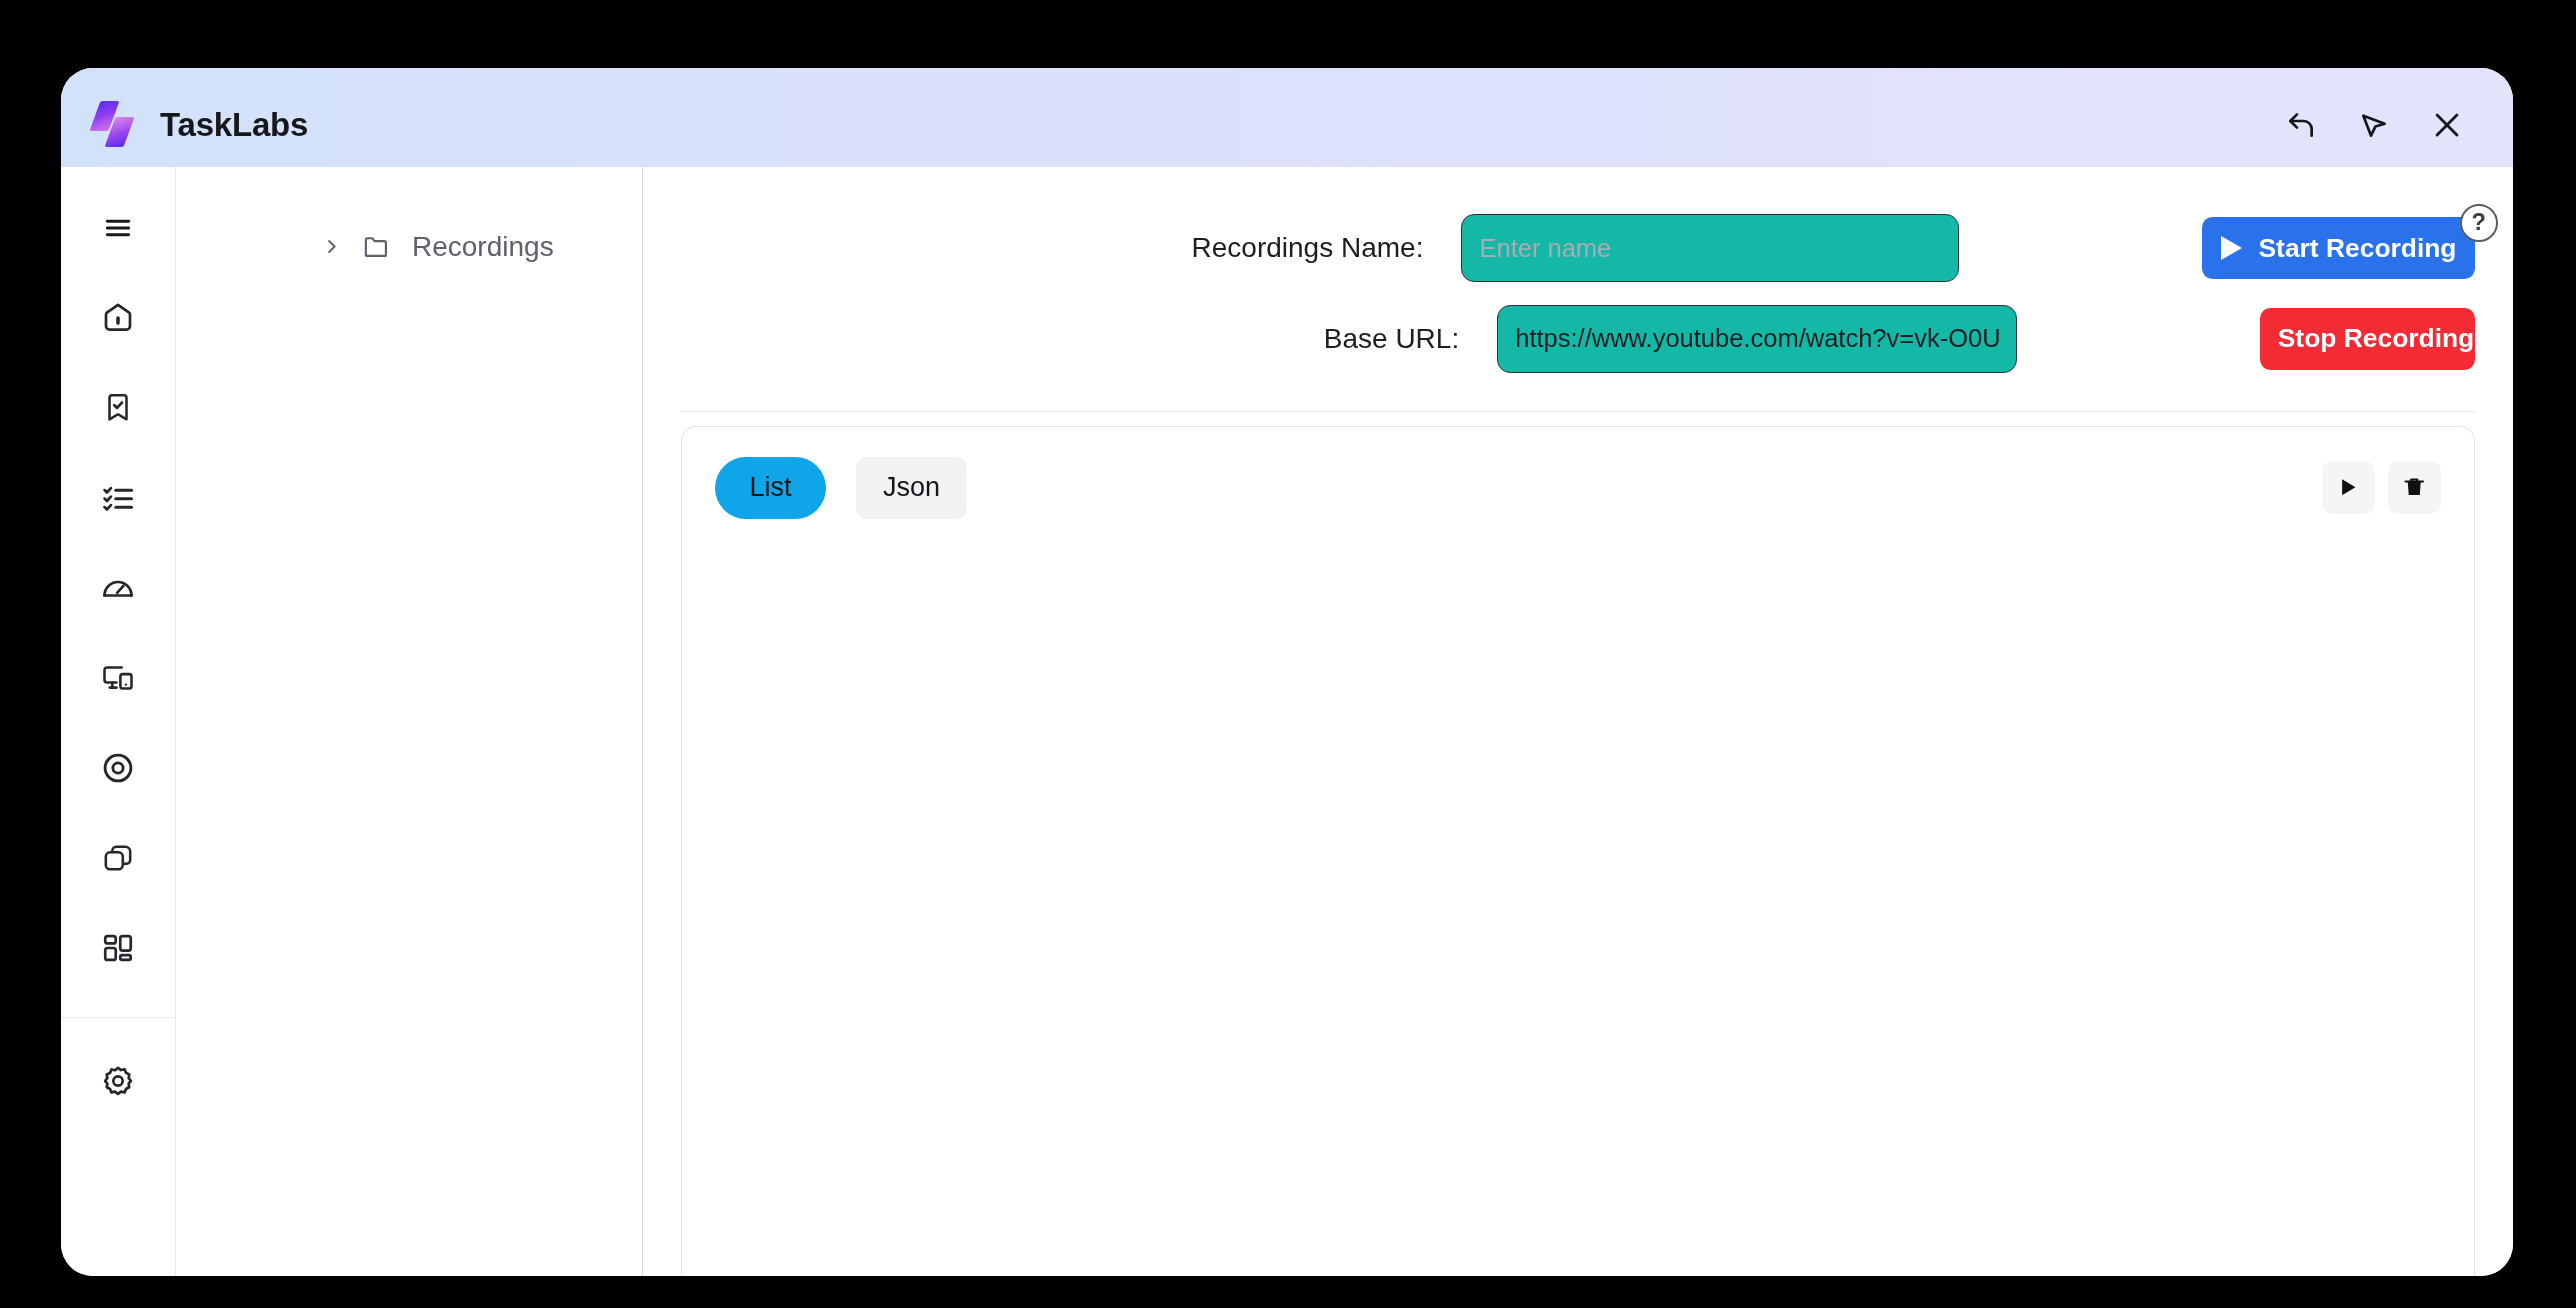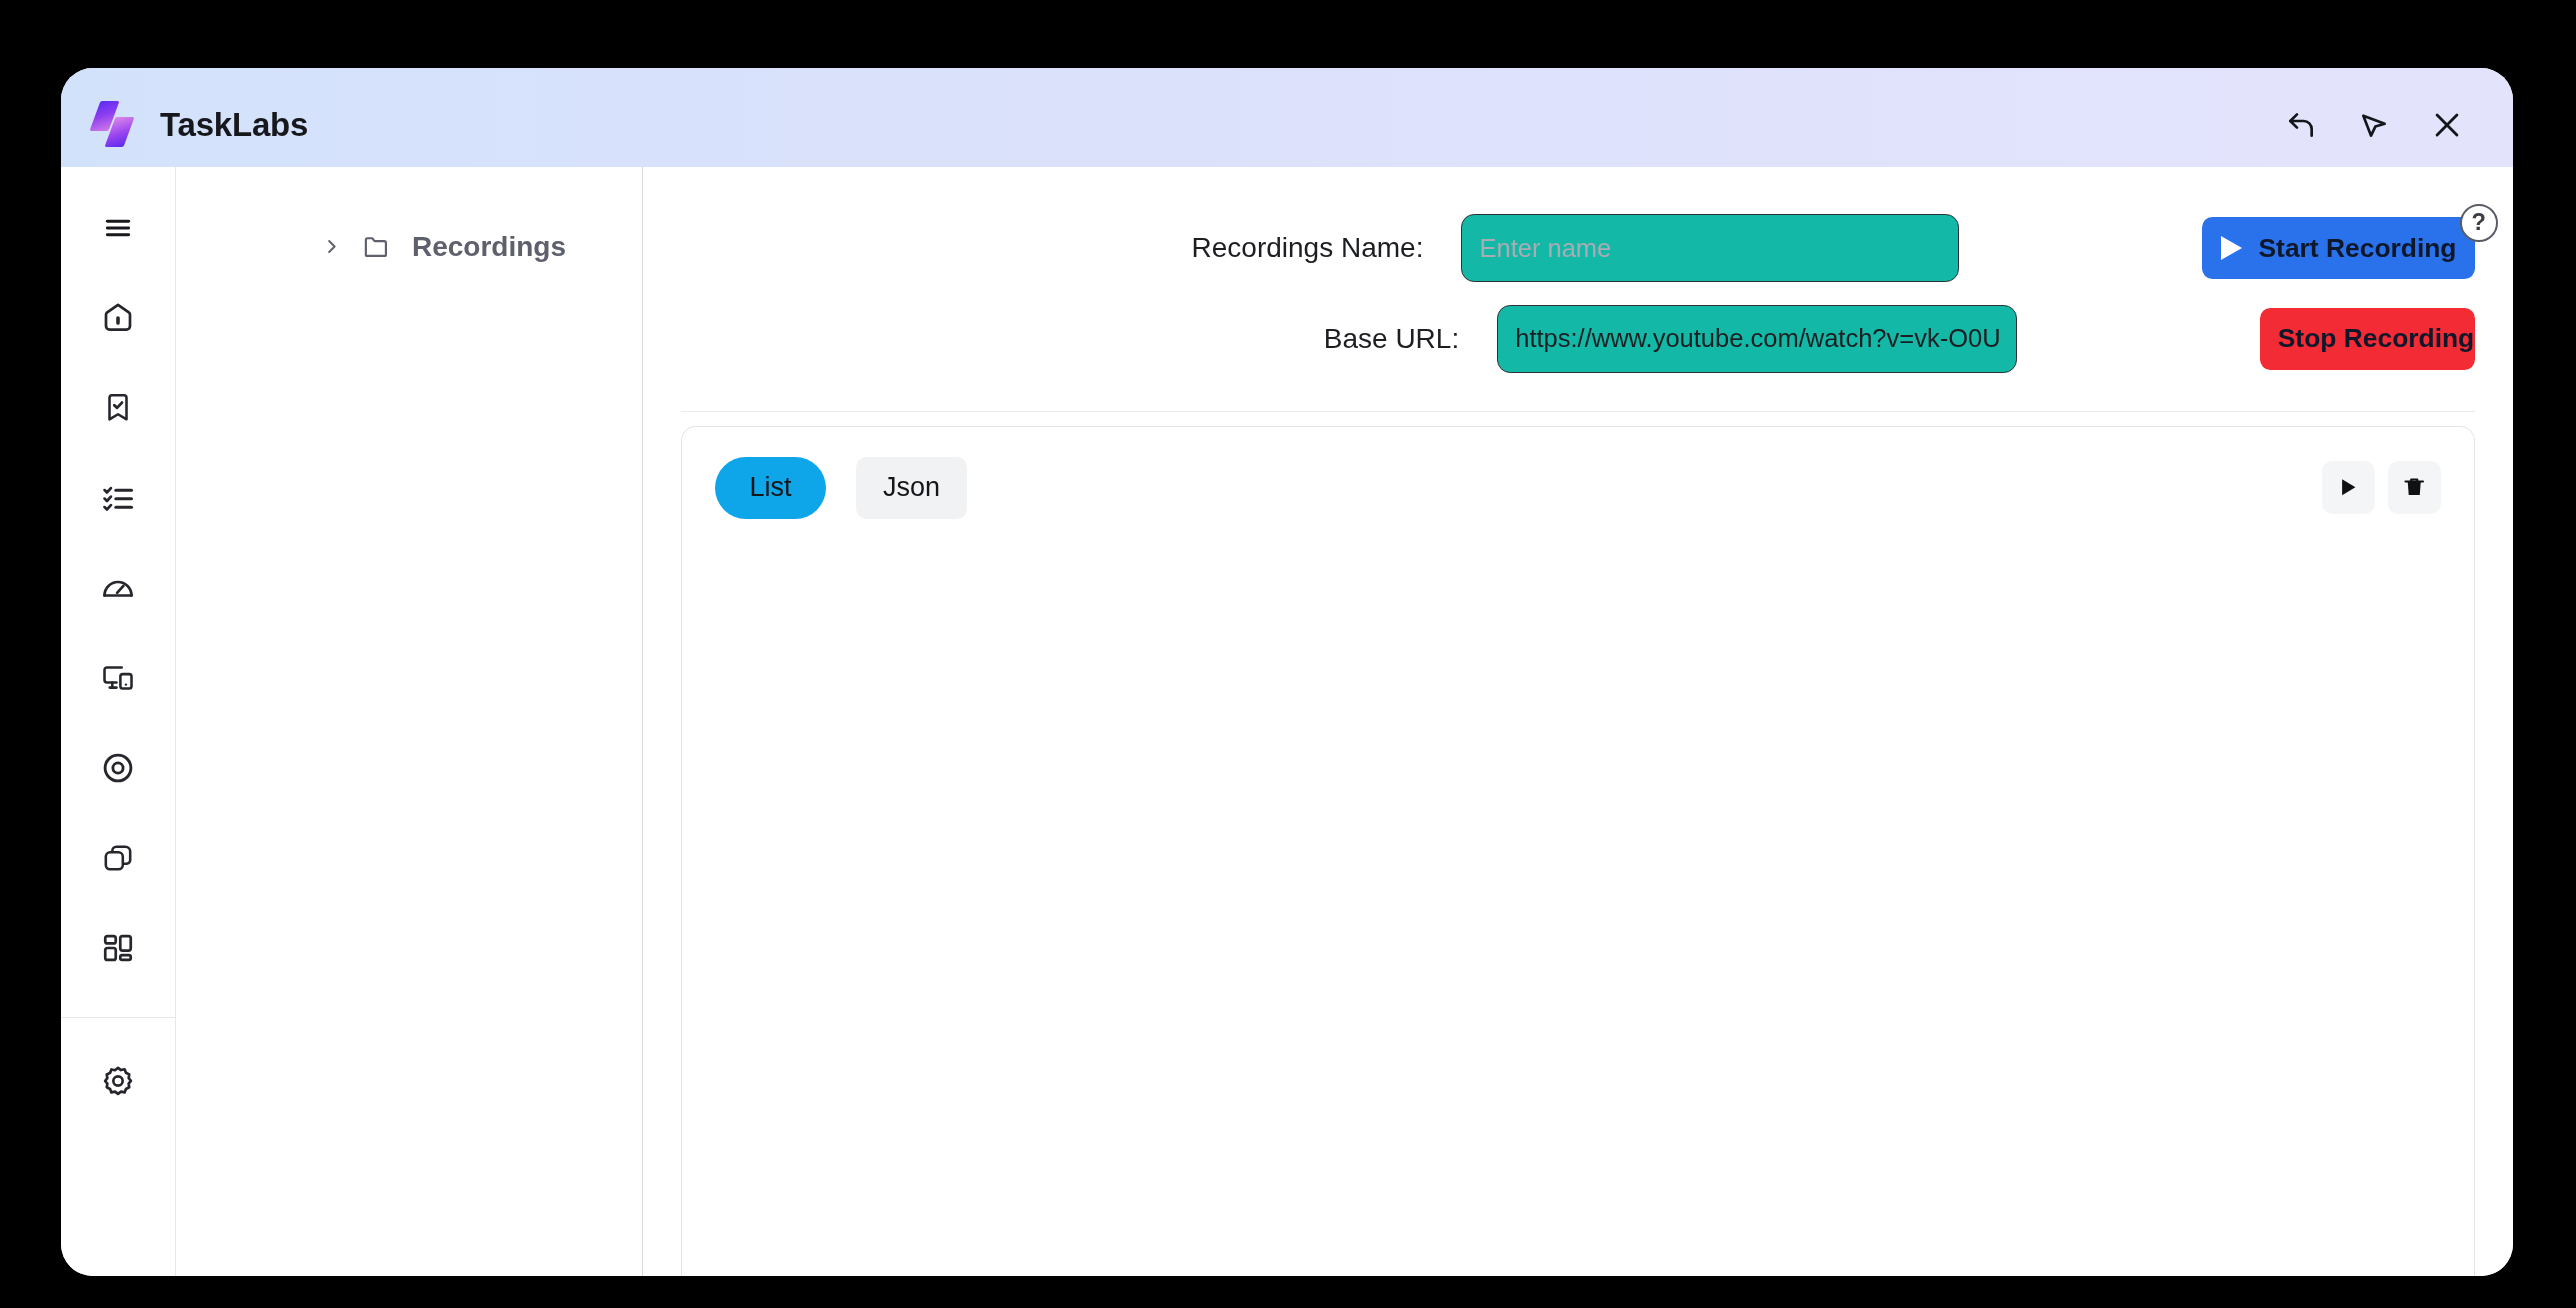--- a/index.html
+++ b/index.html
@@ -143,21 +143,20 @@
     background: #ffffff;
     border-right: 1.9px solid #d9dade;
     padding-top: 58px;
   }
   .tree-row {
     display: flex;
     align-items: center;
     gap: 21px;
     padding: 5.7px 0 5.7px 146px;
     cursor: pointer;
-    font-weight: bold;
   }
   .tree-chevron svg,
   .tree-folder svg { display: block; }
   .tree-label {
     font-size: 28px;
     color: #5e616b;
   }
 
   
   .main {
@@ -214,21 +213,21 @@
     height: 62px;
     border: none;
     border-radius: 10.4px;
     display: flex;
     align-items: center;
     justify-content: center;
     gap: 17px;
     padding: 0 28px;
     font-size: 26.4px;
     font-weight: bold;
-    color: #0f172a;
+    color: #ffffff;
     cursor: pointer;
     font-family: "Liberation Sans", sans-serif;
     white-space: nowrap;
     text-align: center;
   }
   .btn-start { background: #2a71ec; width: 273px; }
   .btn-stop  { background: #f32b35; width: 215px; }
 
   .glyph-play {
     width: 0; height: 0;

